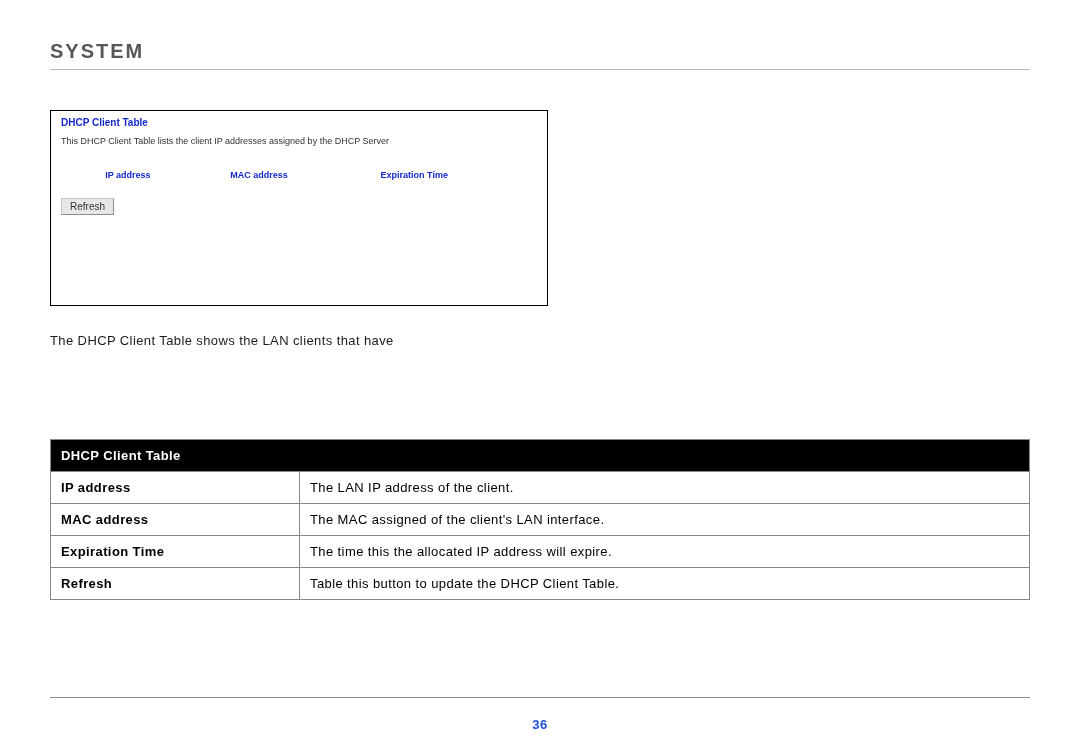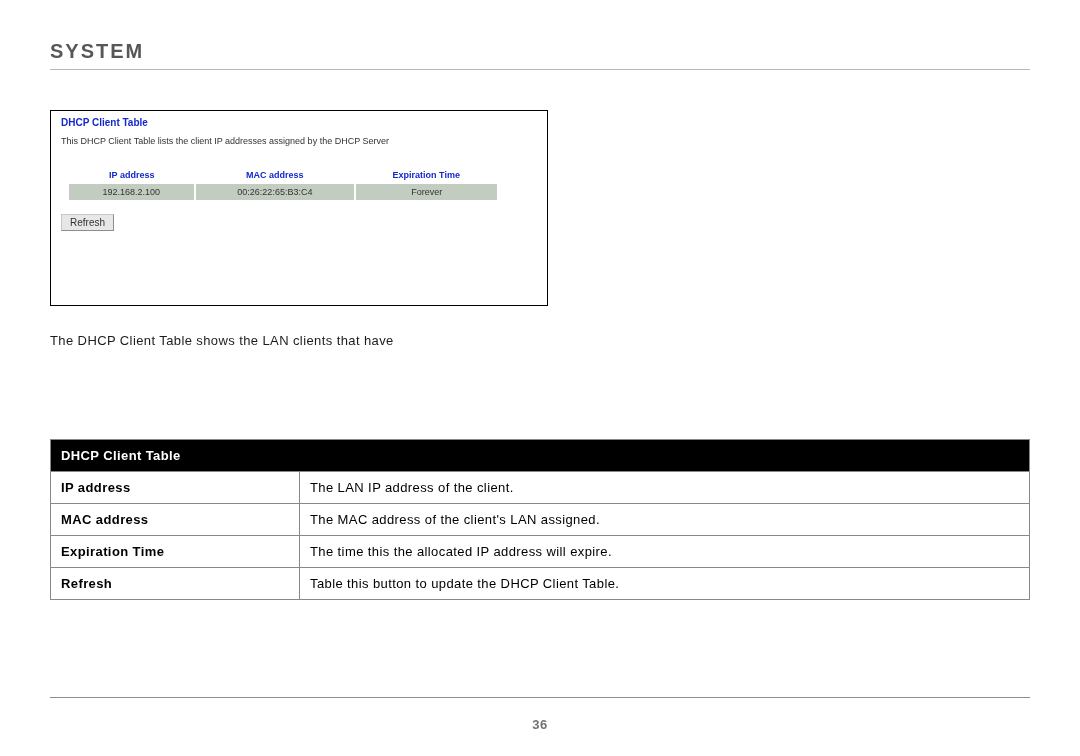--- a/index.html
+++ b/index.html
@@ -133,21 +133,21 @@
   }
   .page-num {
     position: absolute;
     bottom: 24px;
     left: 0;
     right: 0;
     text-align: center;
     font-weight: 700;
     font-size: 13px;
     letter-spacing: 0.5px;
-    color: #737373;
+    color: #1d4ed8;
   }
 </style>
 </head>
 <body>
 
 <div class="page">
 
   <h1 class="page-title">SYSTEM</h1>
   <hr class="title-rule">
 
@@ -155,25 +155,20 @@
     <div class="shot-title">DHCP Client Table</div>
     <div class="shot-desc">This DHCP Client Table lists the client IP addresses assigned by the DHCP Server</div>
 
     <table class="client-table">
       <tbody>
           <tr>
         <th>IP address</th>
         <th>MAC address</th>
         <th>Expiration Time</th>
       </tr>
-      <tr>
-        <td>192.168.2.100</td>
-        <td>00:26:22:65:B3:C4</td>
-        <td>Forever</td>
-      </tr>
     </tbody>
       </table>
 
     <button class="refresh-btn">Refresh</button>
   </div>
 
   <p class="caption">
     <span>The DHCP Client Table shows the LAN clients that have</span><br>
   </p>
 
@@ -181,21 +176,21 @@
     <tbody>
         <tr>
       <td class="spec-header" colspan="2">DHCP Client Table</td>
     </tr>
     <tr>
       <td class="col-name">IP address</td>
       <td>The LAN IP address of the client.</td>
     </tr>
     <tr>
       <td class="col-name">MAC address</td>
-      <td>The MAC address of the client's LAN assigned.</td>
+      <td>The MAC assigned of the client's LAN interface.</td>
     </tr>
     <tr>
       <td class="col-name">Expiration Time</td>
       <td>The time this the allocated IP address will expire.</td>
     </tr>
     <tr>
       <td class="col-name">Refresh</td>
       <td>Table this button to update the DHCP Client Table.</td>
     </tr>
   </tbody>

